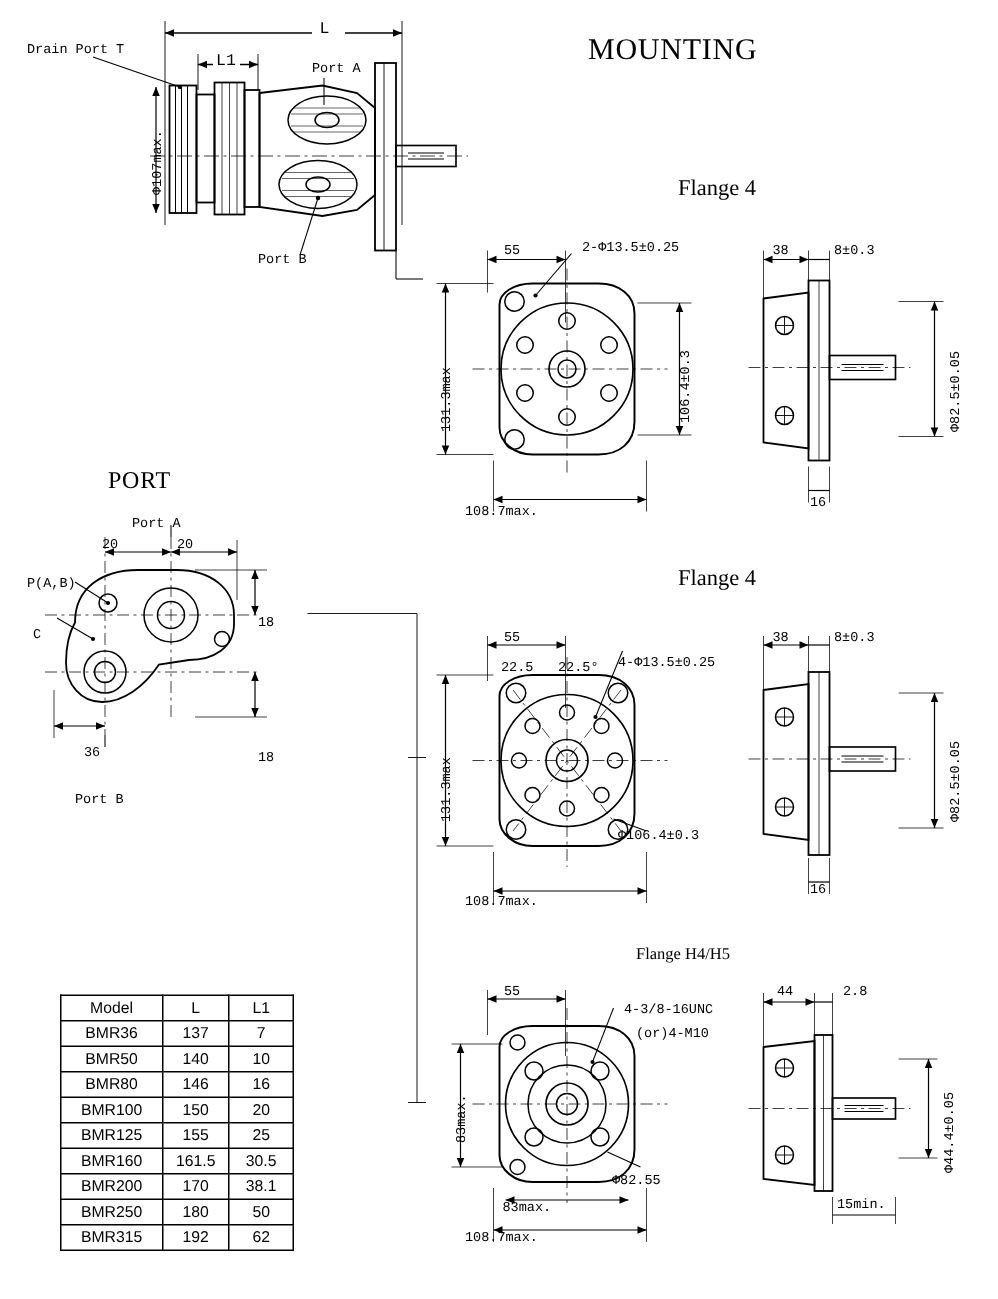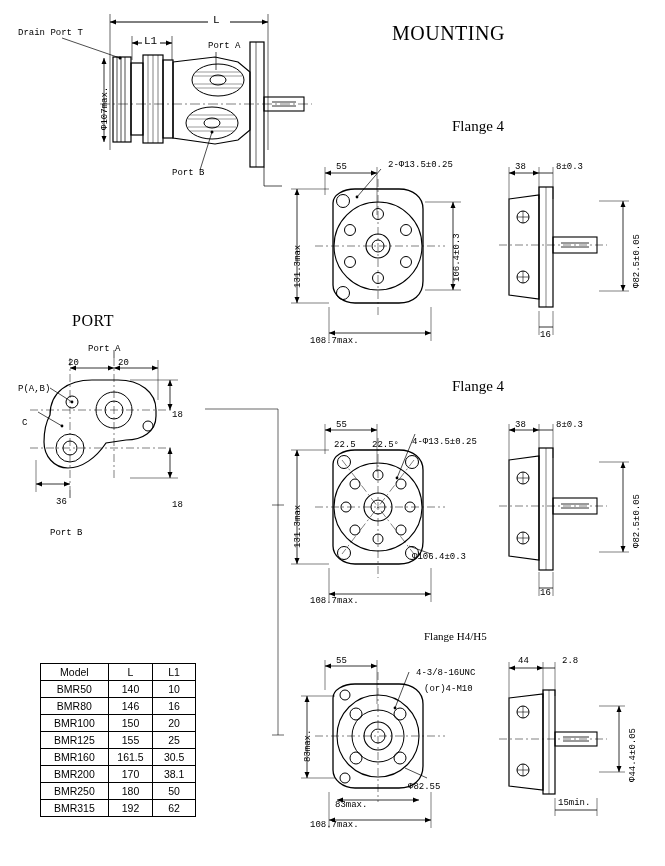--- a/index.html
+++ b/index.html
@@ -456,20 +456,25 @@
 <table class="spec" style="left:40px;top:635px;width:156px;margin-top:28px;">
   <thead>
     <tr>
       <th style="width:78px;">Model</th>
       <th style="width:51px;">L</th>
       <th style="width:51px;">L1</th>
     </tr>
   </thead>
   <tbody>
     <tr>
+      <td>BMR36</td>
+      <td>137</td>
+      <td>7</td>
+    </tr>
+    <tr>
       <td>BMR50</td>
       <td>140</td>
       <td>10</td>
     </tr>
     <tr>
       <td>BMR80</td>
       <td>146</td>
       <td>16</td>
     </tr>
     <tr>

